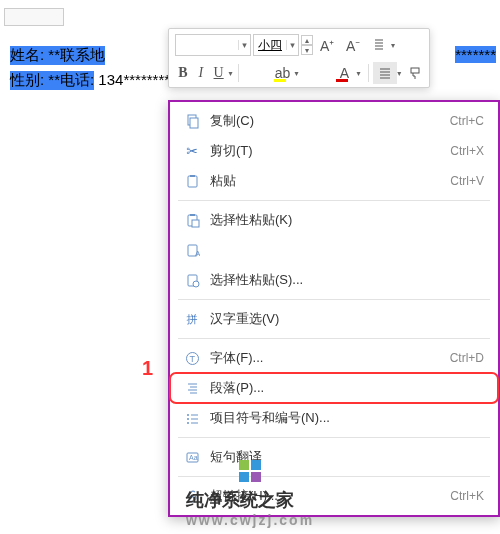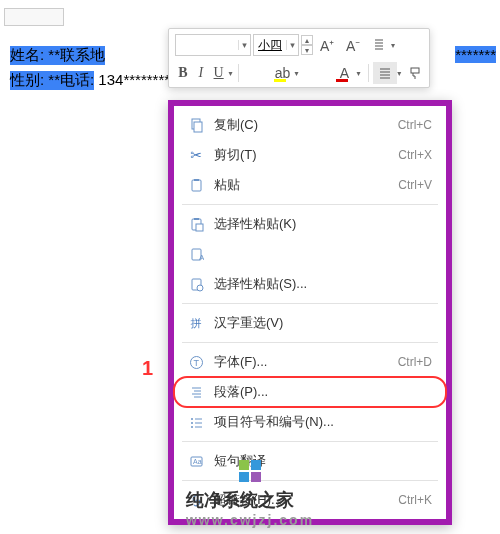--- a/index.html
+++ b/index.html
@@ -24,26 +24,26 @@
   .mt-sep { width: 1px; height: 18px; background: #ddd; margin: 0 2px; }
   .bold { font-weight: bold; font-family: serif; }
   .italic { font-style: italic; font-family: serif; }
   .underline { text-decoration: underline; font-family: serif; }
   .hl-btn { position: relative; margin-left: 28px; }
   .hl-btn .bar { position: absolute; bottom: 2px; left: 4px; width: 12px; height: 3px; background: #ff0; }
   .fc-btn .bar { background: #d00; }
   .mt-split { display: flex; align-items: center; }
   .mt-dd2 { width: 8px; font-size: 8px; color: #666; cursor: pointer; }
   
-  .ctx-menu { position: absolute; top: 100px; left: 168px; width: 284px; background: #fff; border: 6px solid #a21caf; box-shadow: 0 3px 12px rgba(0,0,0,0.25); padding: 4px 0; }
+  .ctx-menu { position: absolute; top: 100px; left: 168px; width: 332px; background: #fff; border: 2px solid #a21caf; box-shadow: 0 3px 12px rgba(0,0,0,0.25); padding: 4px 0; }
   .mi { display: flex; align-items: center; height: 30px; padding: 0 14px 0 10px; cursor: pointer; }
   .mi .ico { width: 24px; height: 18px; display: flex; align-items: center; justify-content: center; color: #4a7cbf; font-size: 14px; }
   .mi .lbl { flex: 1; padding-left: 6px; font-size: 13px; color: #333; }
   .mi .sc { font-size: 12px; color: #888; margin-left: 8px; }
-  .mi.hl { outline: 2px solid #f33; outline-offset: -1px; border-radius: 13px; }
+  .mi.hl { outline: 2px solid #f33; outline-offset: -1px; border-radius: 6px; }
   .msep { height: 1px; background: #e2e2e2; margin: 4px 8px; }
   
   .marker { position: absolute; top: 357px; left: 142px; color: #f33; font-size: 20px; font-weight: bold; }
   
   .watermark { position: absolute; bottom: 6px; left: 0; right: 0; display: flex; align-items: center; justify-content: center; gap: 6px; font-size: 18px; color: #333; font-weight: bold; flex-direction: column; }
   .wm-ico { display: grid; grid-template-columns: 10px 10px; grid-template-rows: 10px 10px; gap: 2px; }
   .wm-ico div:nth-child(1){background:#8bc34a}.wm-ico div:nth-child(2){background:#3498db}.wm-ico div:nth-child(3){background:#3498db}.wm-ico div:nth-child(4){background:#9b59b6}
   .wm-sub { font-size: 14px; color: #999; letter-spacing: 2px; }
 </style>
 </head>

